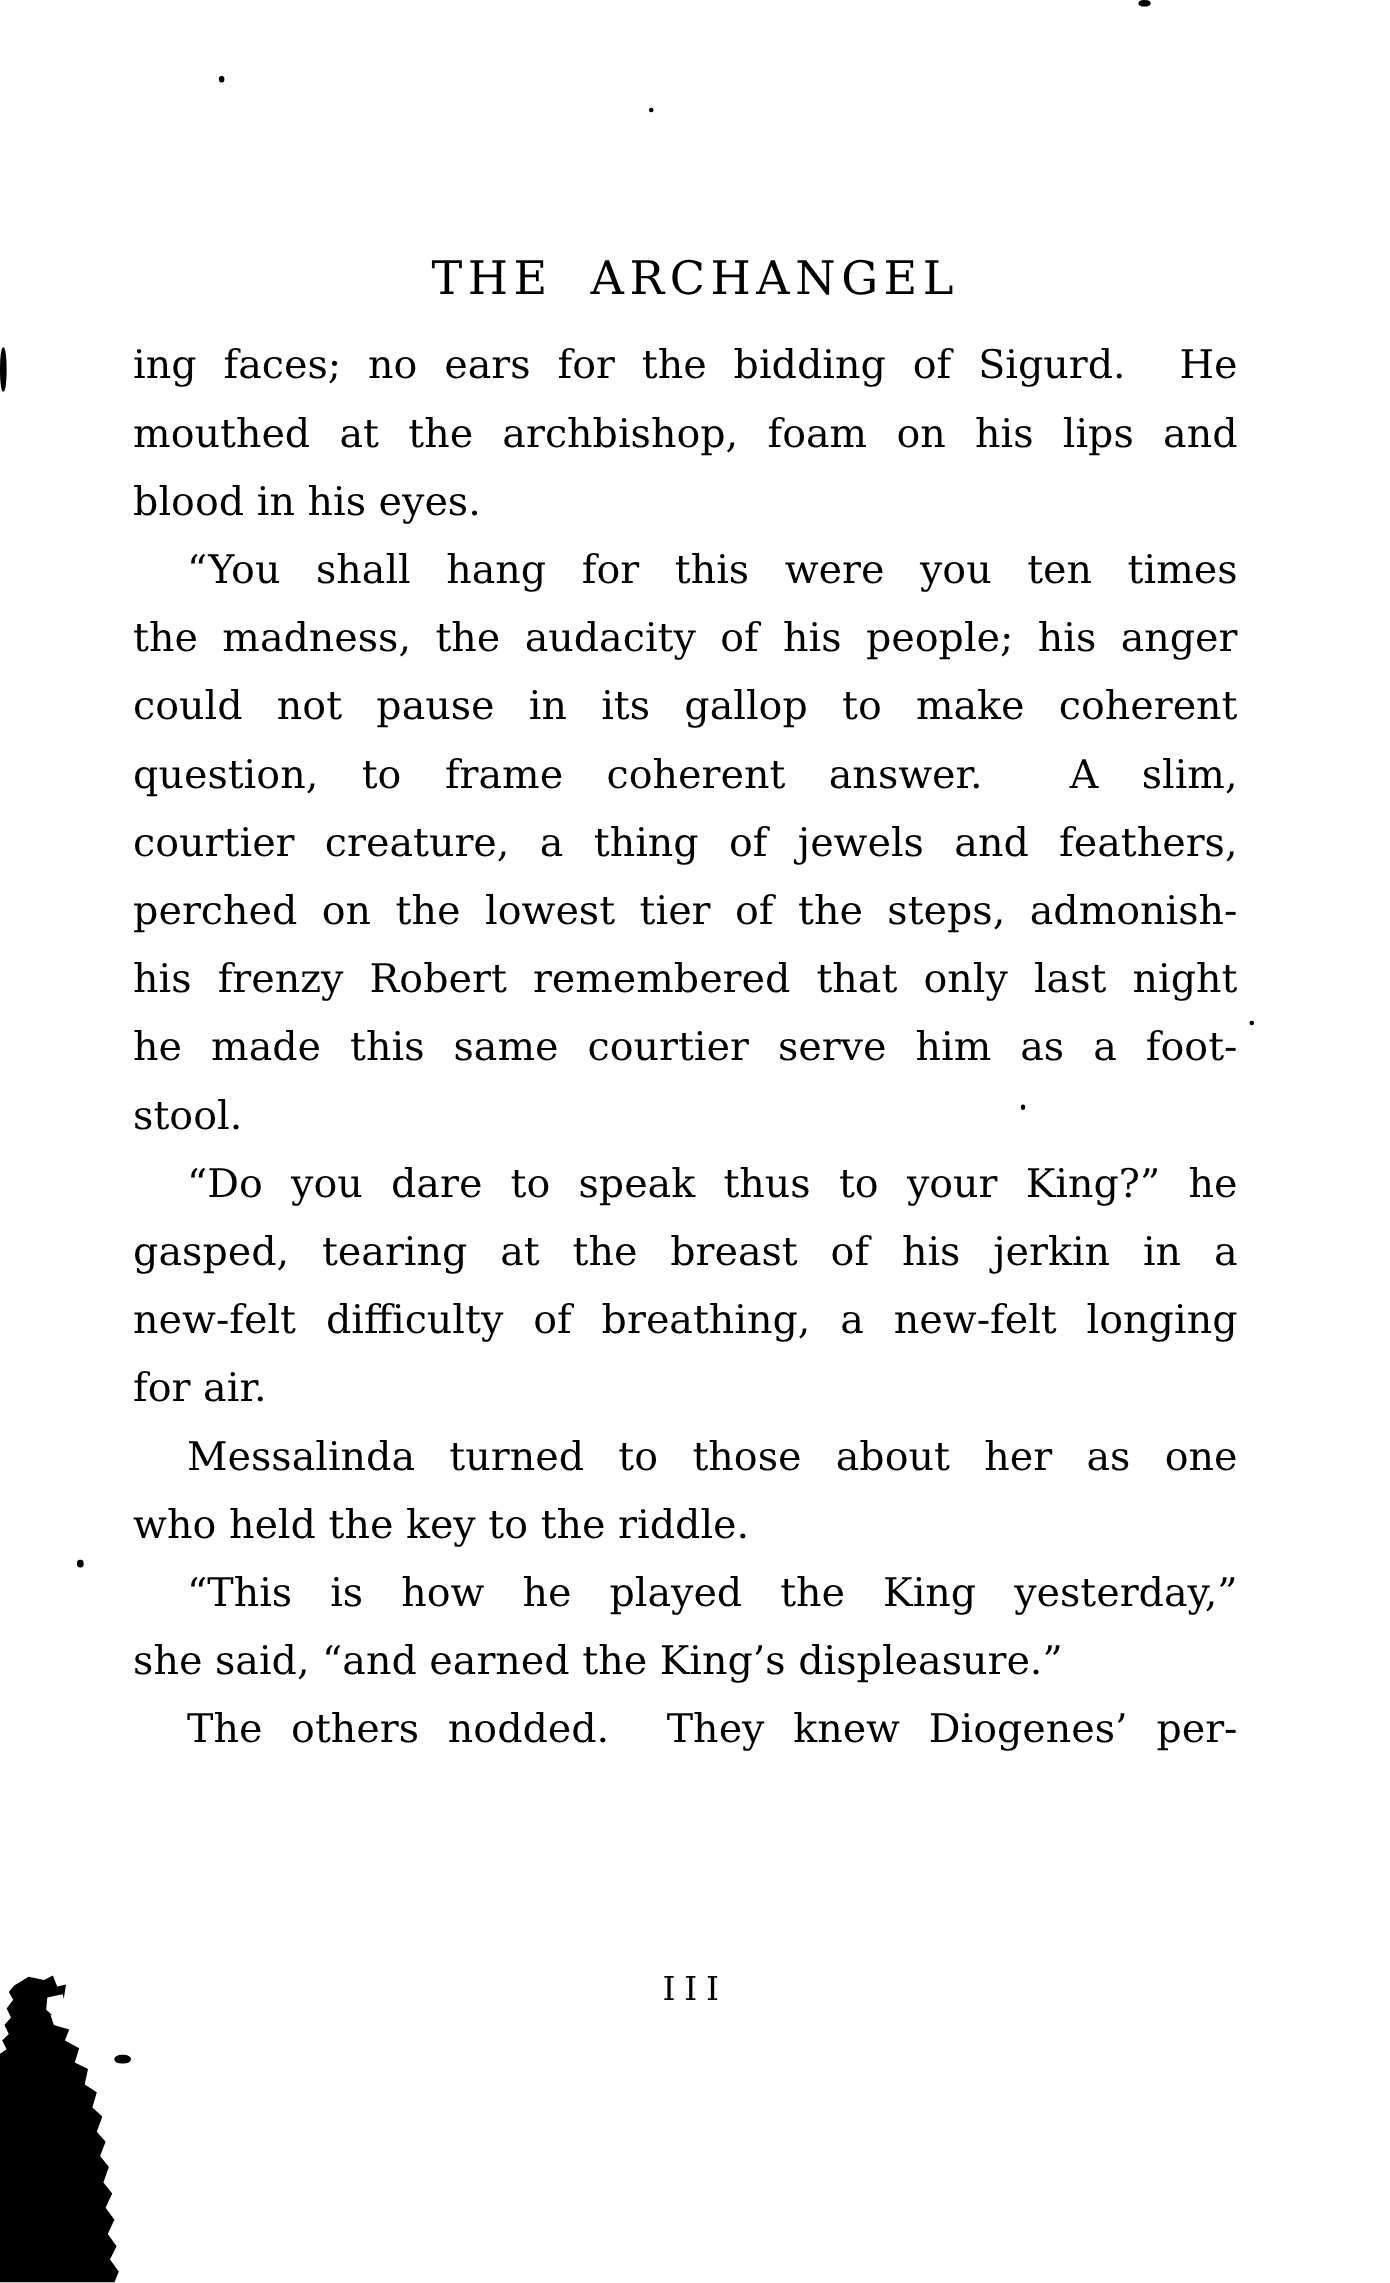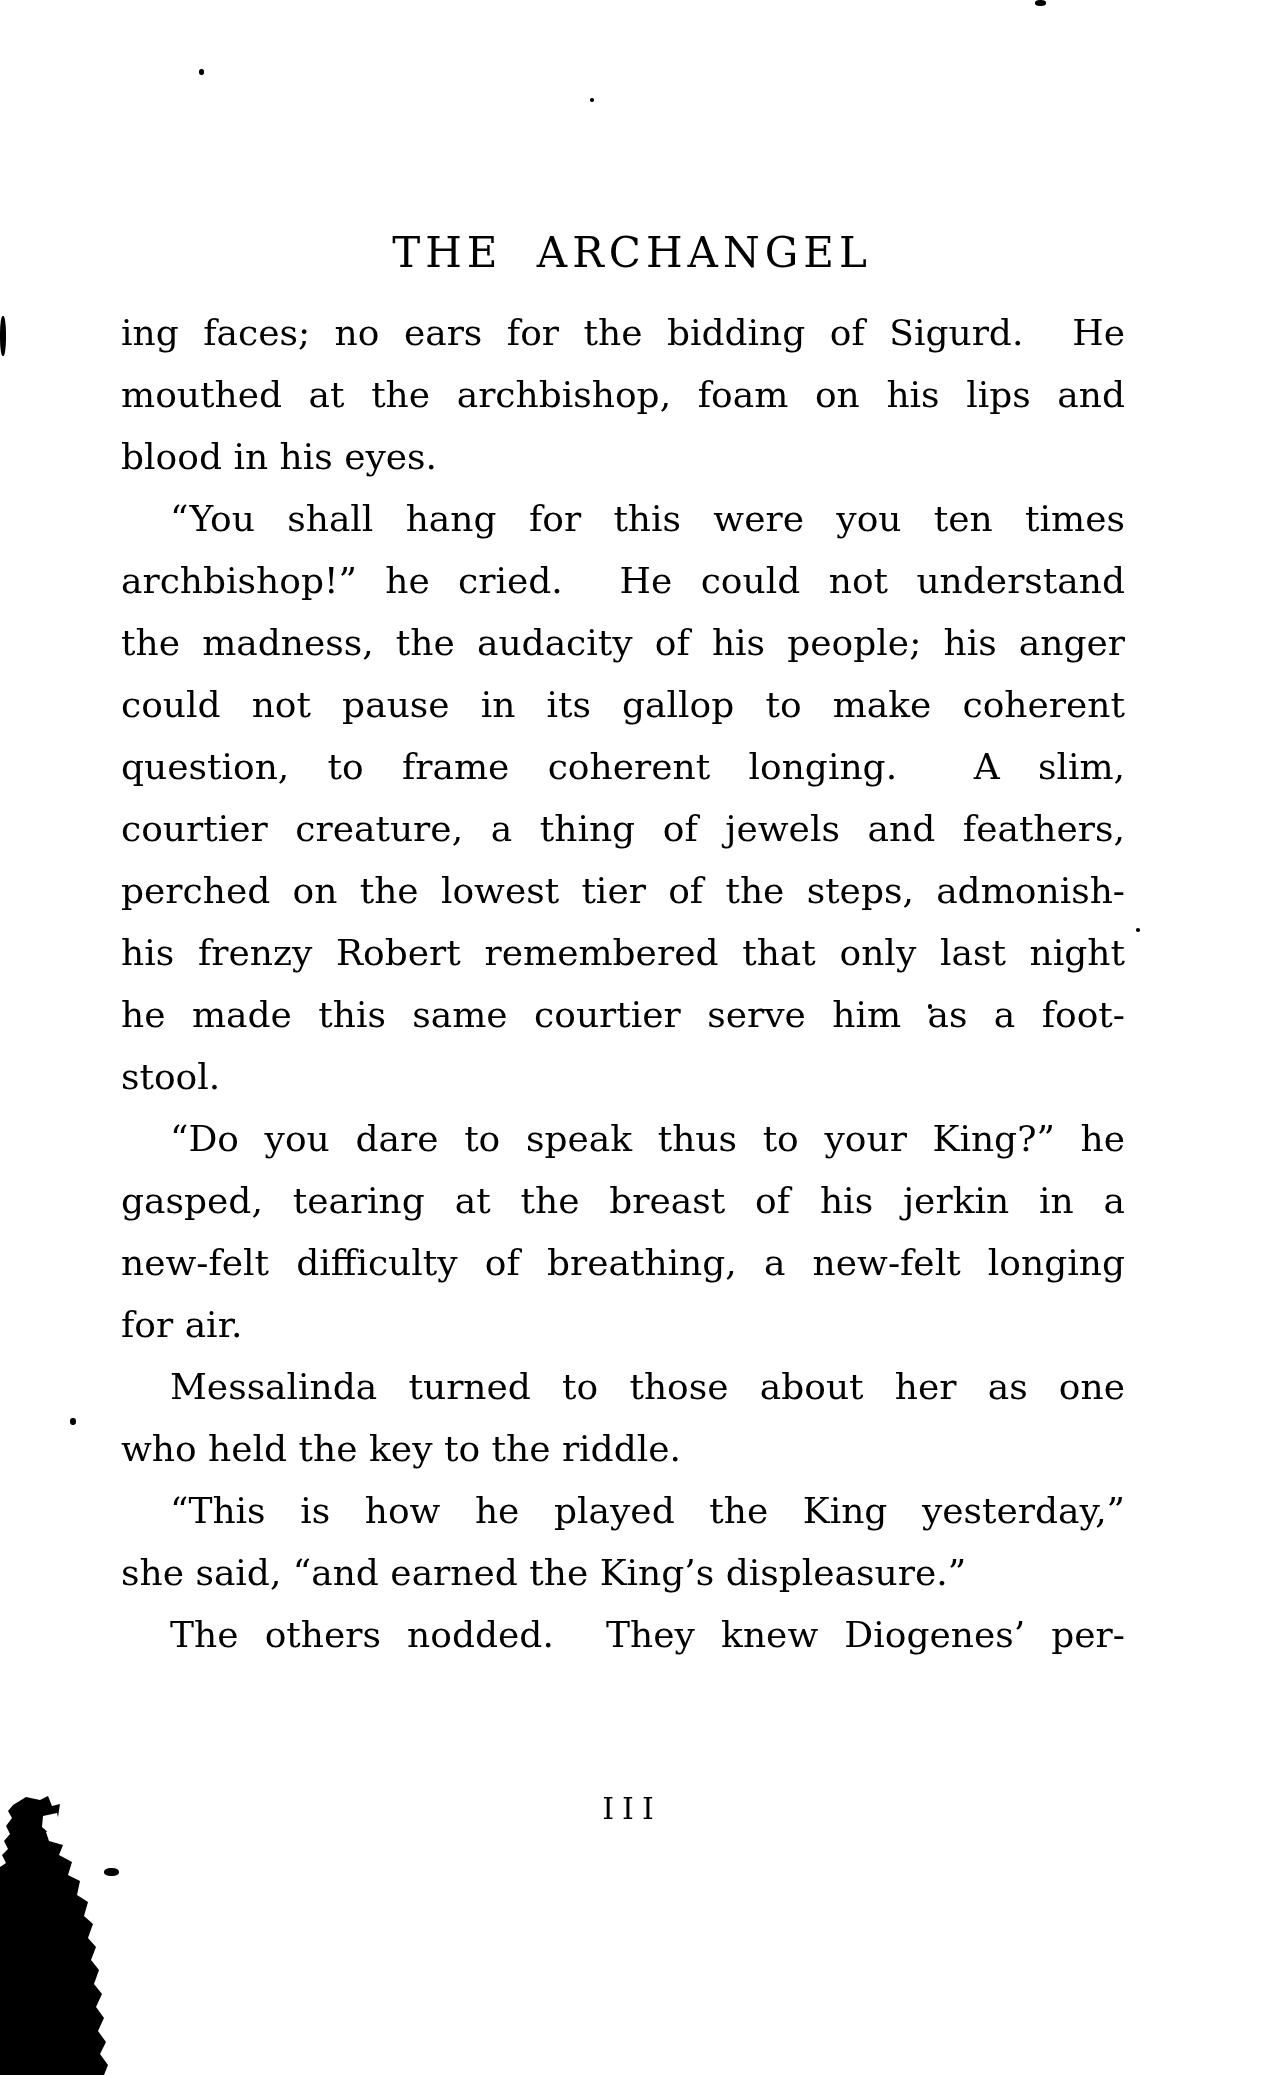--- a/index.html
+++ b/index.html
@@ -80,24 +80,23 @@
 
 <div class="page">
 
   <div class="title">THE ARCHANGEL</div>
 
   <div class="text-block" id="text-block">
       <div class="line j">ing faces; no ears for the bidding of Sigurd.  He</div>
       <div class="line j">mouthed at the archbishop, foam on his lips and</div>
       <div class="line">blood in his eyes.</div>
       <div class="line j indent">“You shall hang for this were you ten times</div>
-      <div class="line j">archbishop!” he cried.  He could not understand</div>
       <div class="line j">the madness, the audacity of his people; his anger</div>
       <div class="line j">could not pause in its gallop to make coherent</div>
-      <div class="line j">question, to frame coherent longing.  A slim,</div>
+      <div class="line j">question, to frame coherent answer.  A slim,</div>
       <div class="line j">courtier creature, a thing of jewels and feathers,</div>
       <div class="line j">perched on the lowest tier of the steps, admonish-</div>
       <div class="line j">his frenzy Robert remembered that only last night</div>
       <div class="line j">he made this same courtier serve him as a foot-</div>
       <div class="line">stool.</div>
       <div class="line j indent">“Do you dare to speak thus to your King?” he</div>
       <div class="line j">gasped, tearing at the breast of his jerkin in a</div>
       <div class="line j">new-felt difficulty of breathing, a new-felt longing</div>
       <div class="line">for air.</div>
       <div class="line j indent">Messalinda turned to those about her as one</div>

